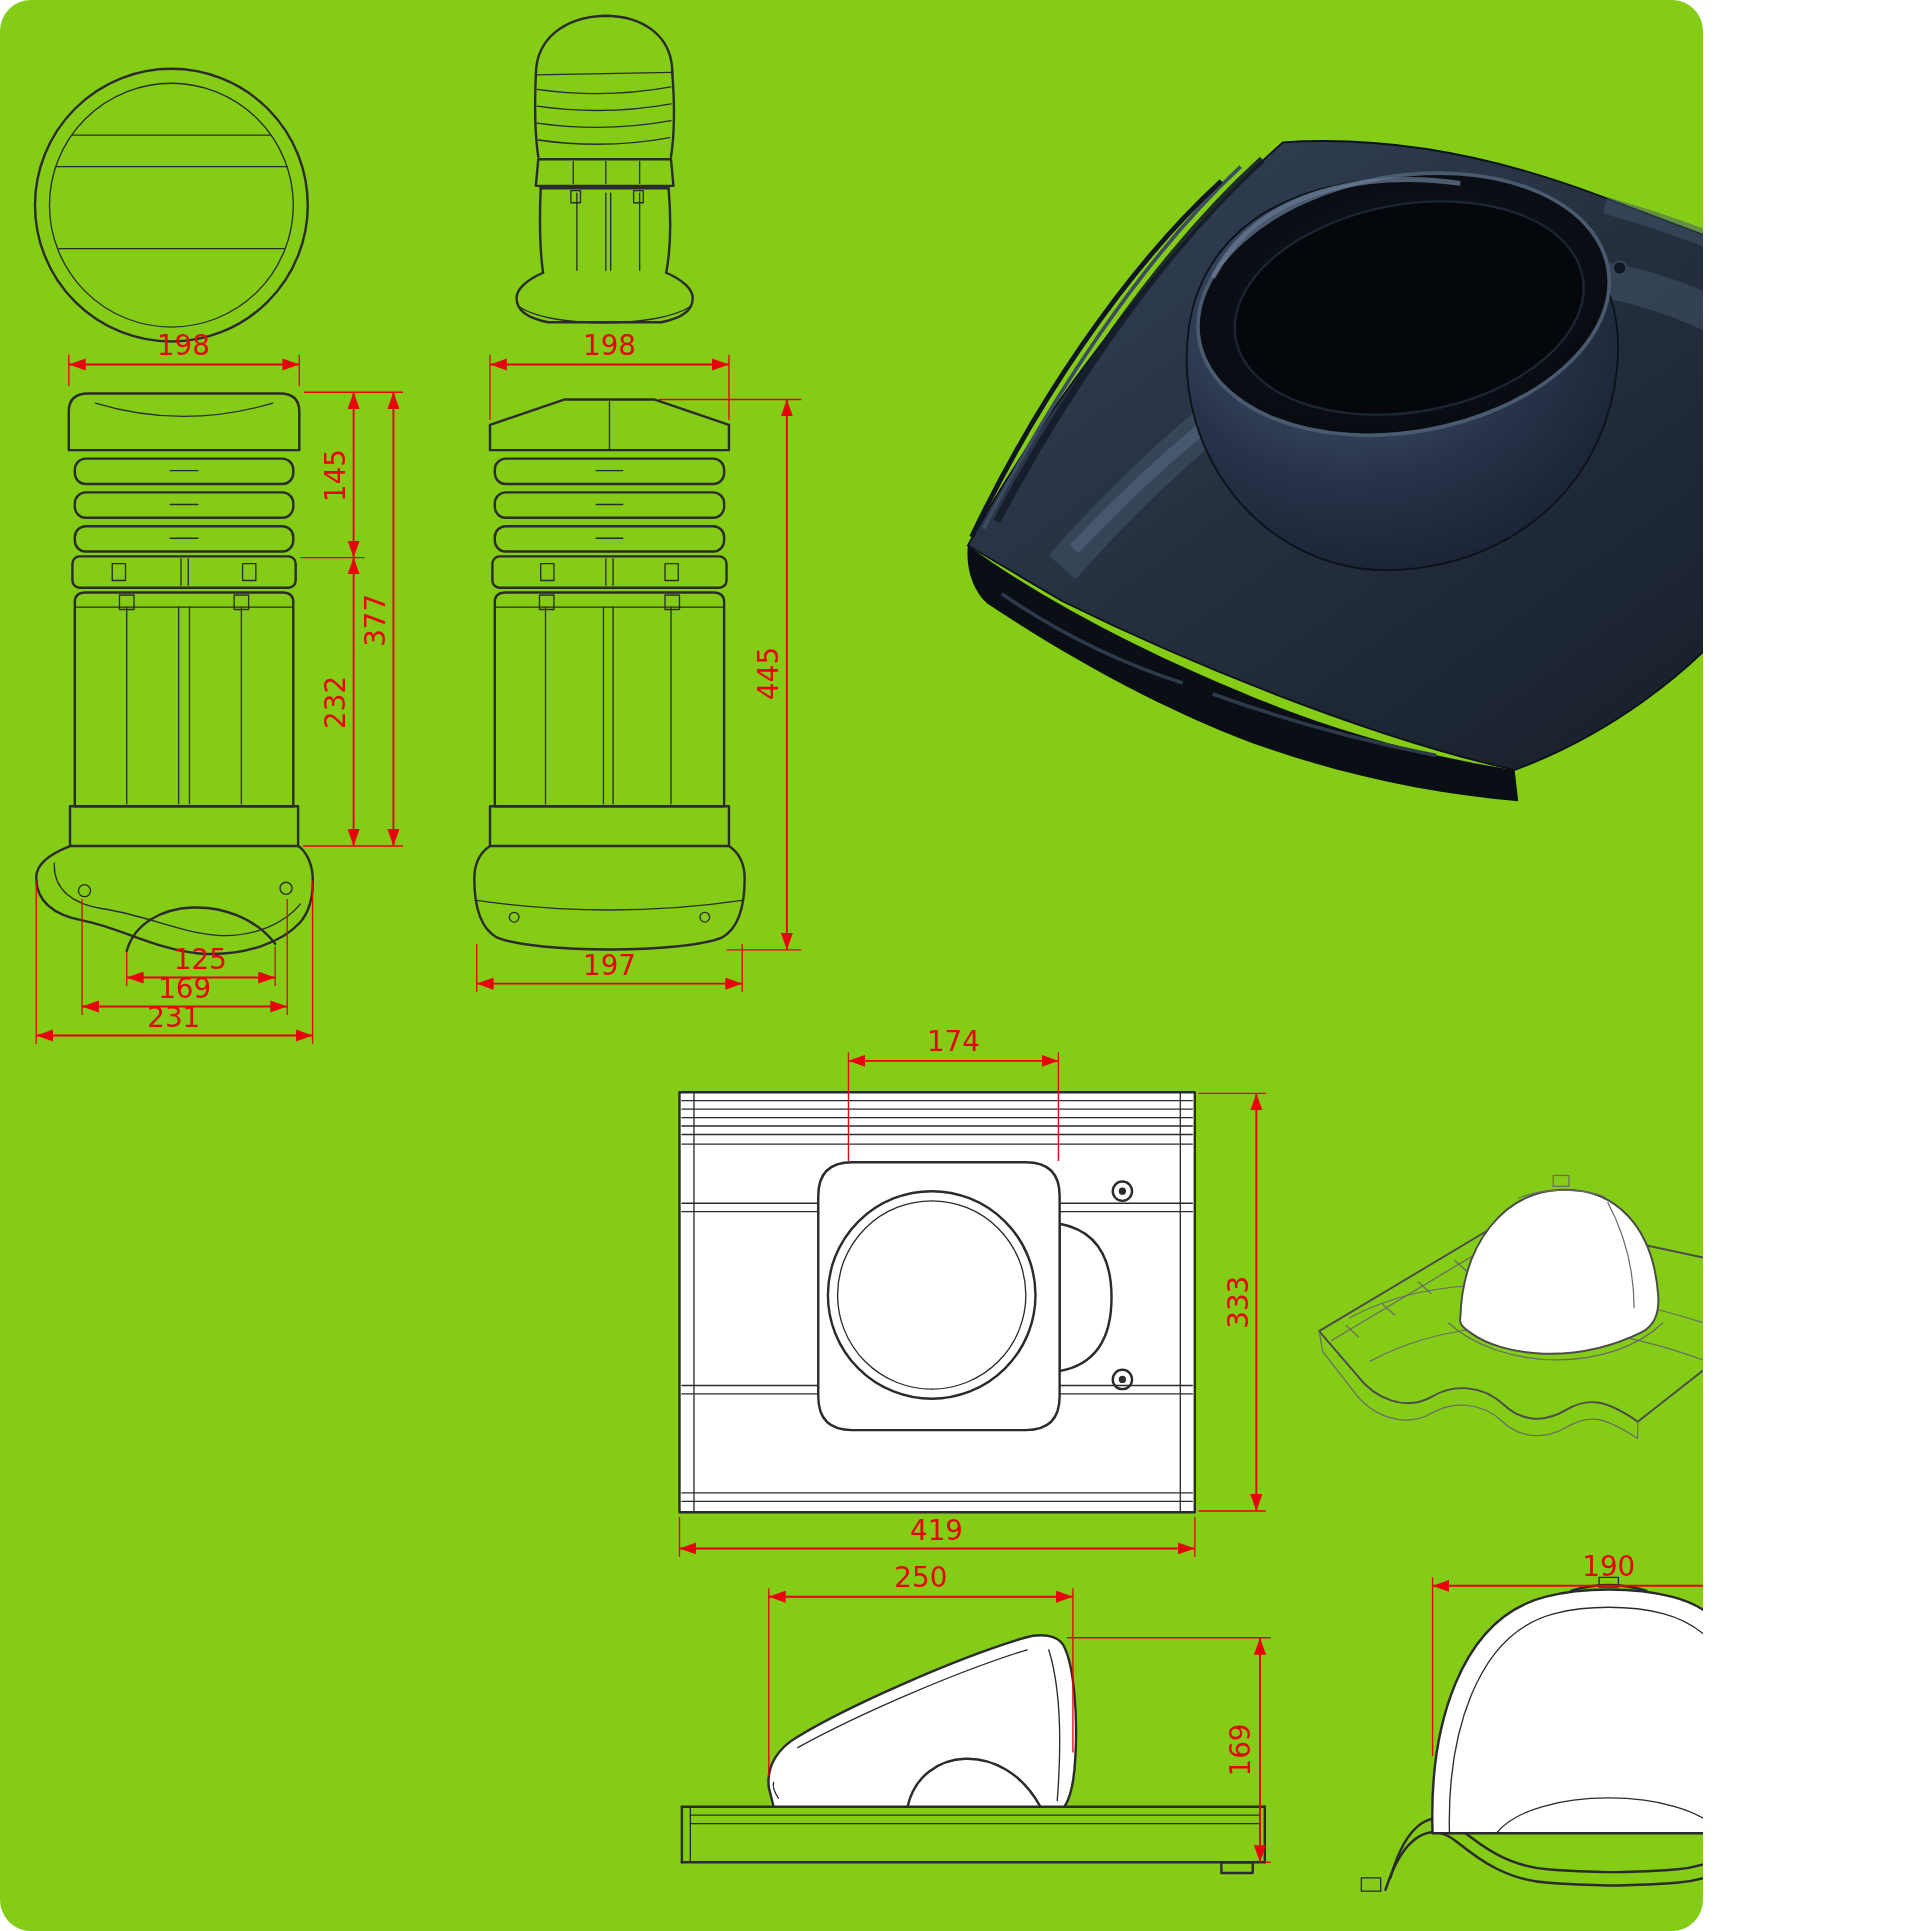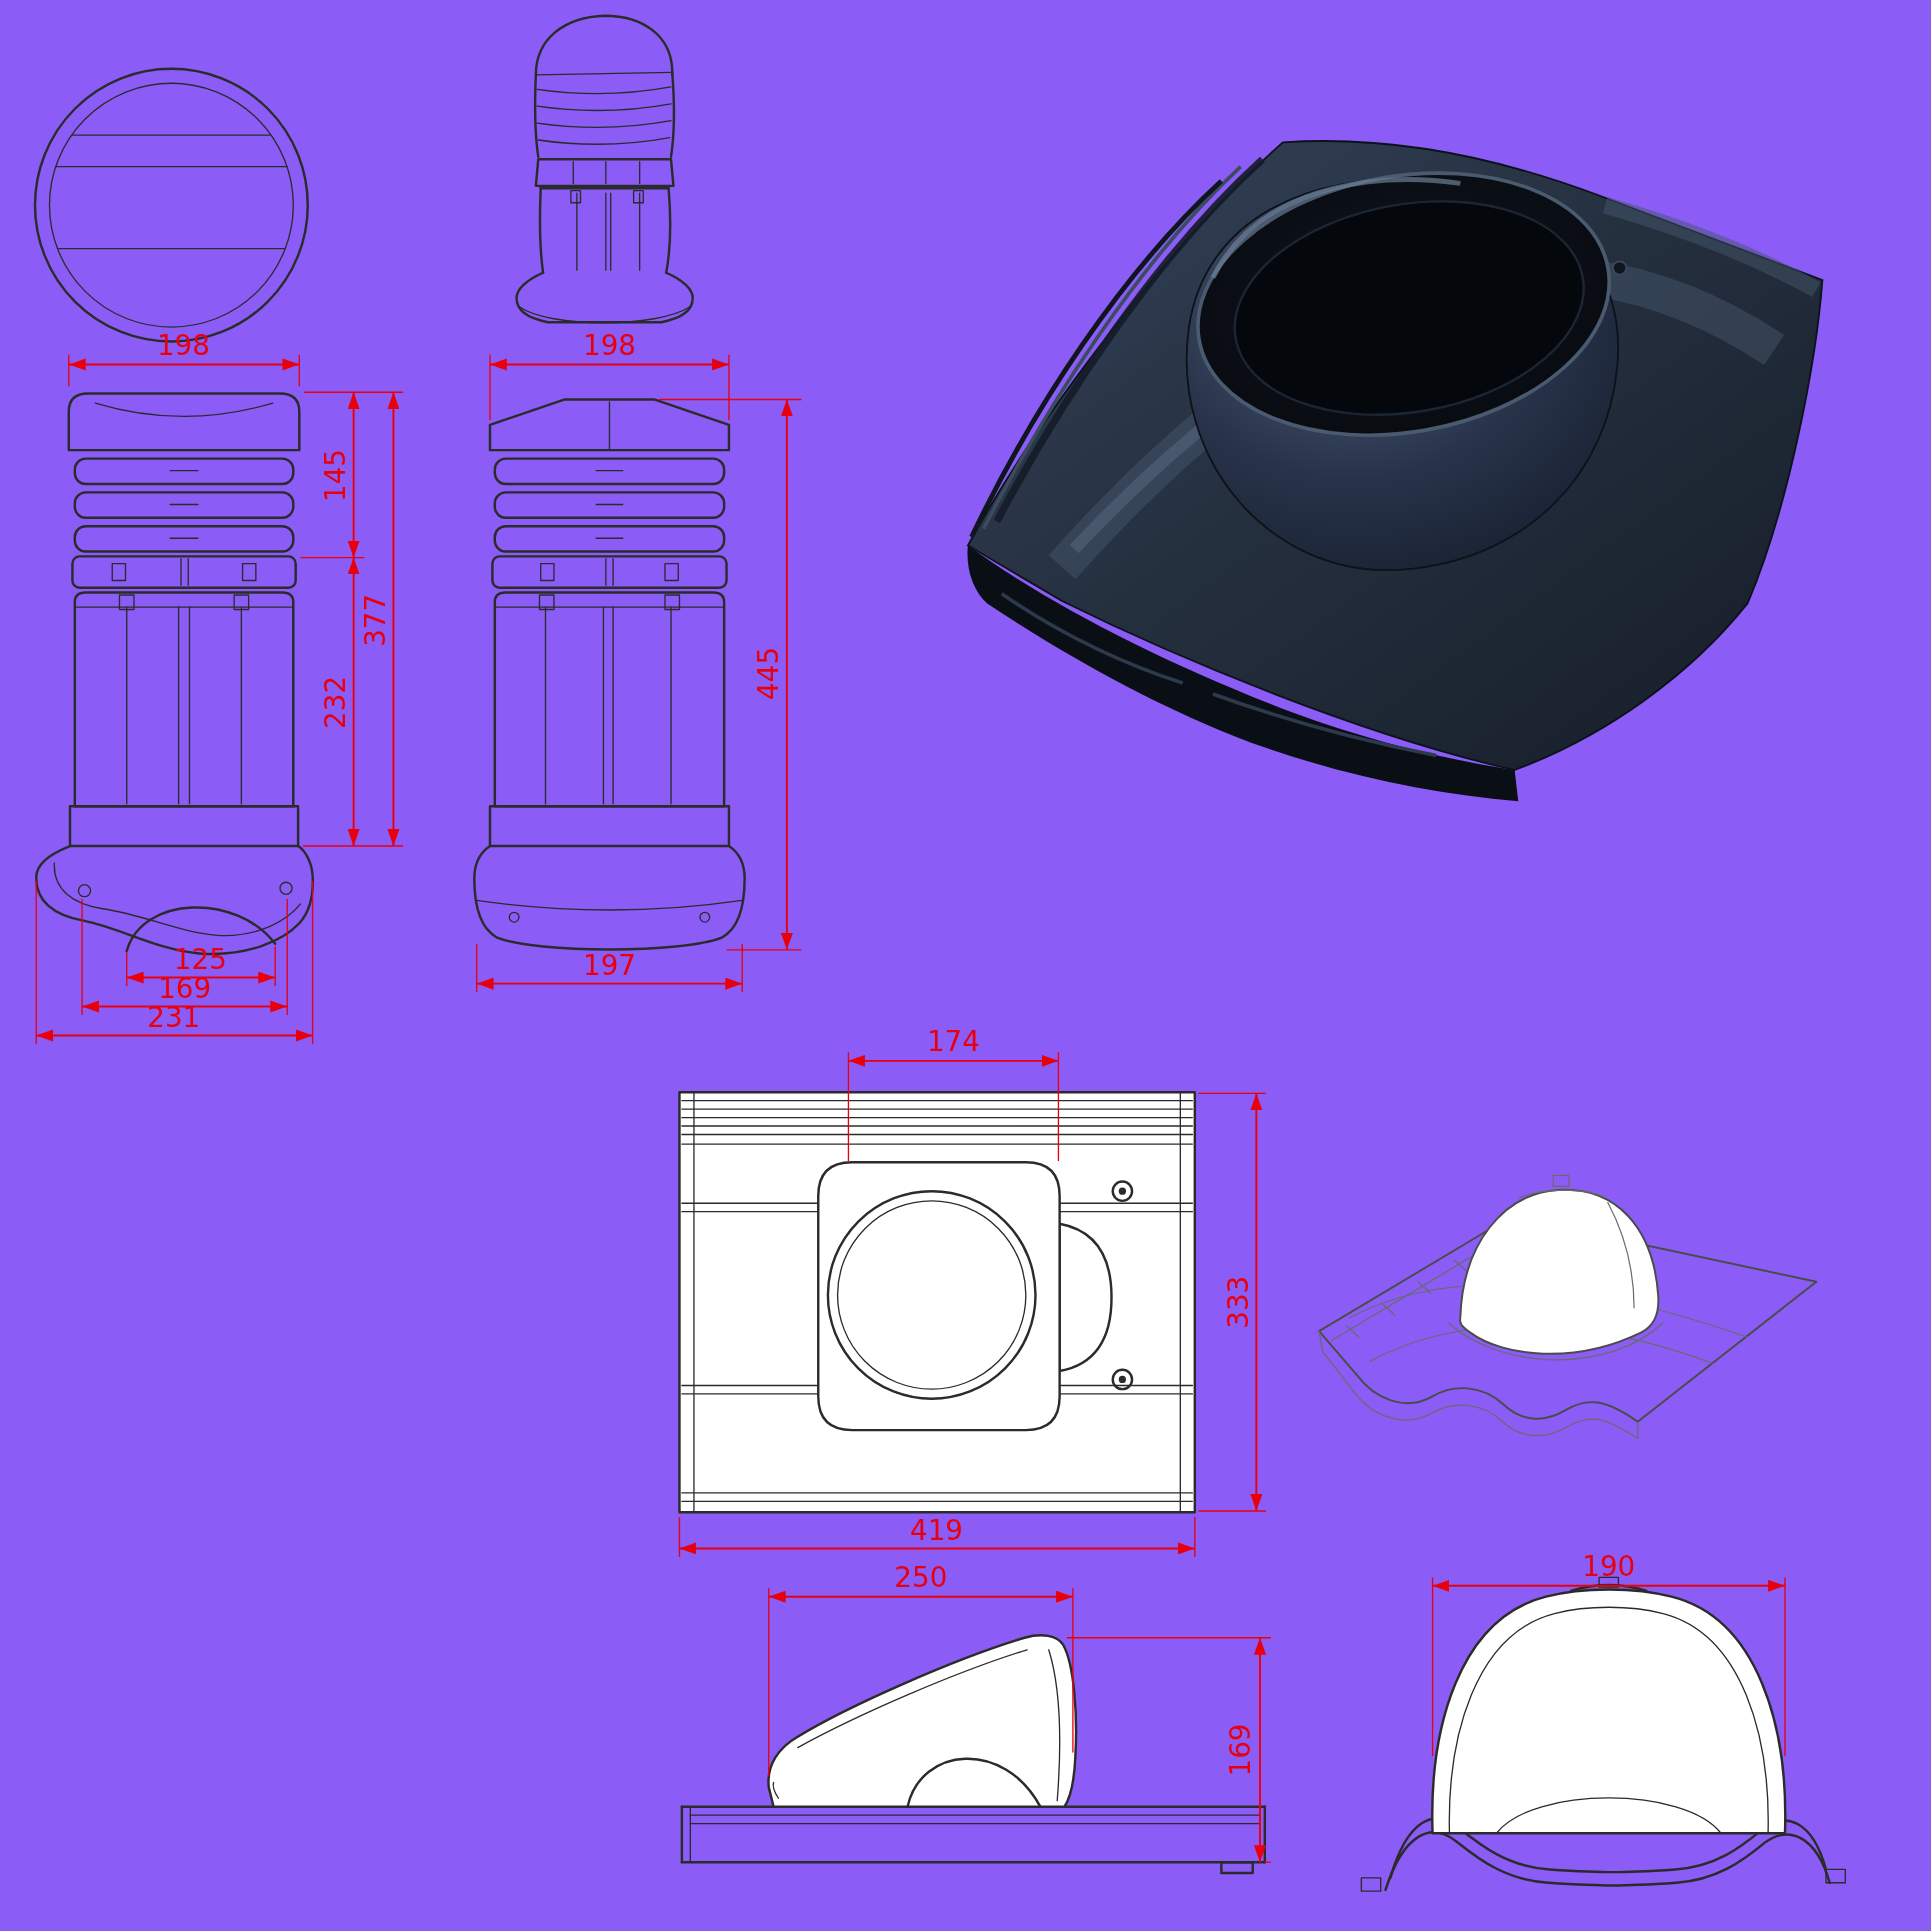--- a/index.html
+++ b/index.html
@@ -1,16 +1,16 @@
 <!DOCTYPE html>
 <html><head>
 <meta charset="utf-8">
 <style>
   html,body{margin:0;padding:0;background:#ffffff;}
-  #canvas{position:relative;width:1931px;height:1931px;background:#8b5cf6;overflow:hidden;}
+  #canvas{position:relative;width:1703px;height:1931px;background:#84cc16;overflow:hidden;border-radius:31px;}
   svg{display:block;}
   .ln{stroke:#2b2b2b;stroke-width:2;fill:none;stroke-linecap:round;stroke-linejoin:round;}
   .lnf{stroke:#2b2b2b;stroke-width:2;fill:#ffffff;stroke-linecap:round;stroke-linejoin:round;}
   .lt{stroke:#2b2b2b;stroke-width:1.1;fill:none;stroke-linecap:round;stroke-linejoin:round;}
   .lg{stroke:#4b4b4b;stroke-width:1.6;fill:none;stroke-linecap:round;stroke-linejoin:round;}
   .lgf{stroke:#4b4b4b;stroke-width:1.6;fill:#ffffff;stroke-linecap:round;stroke-linejoin:round;}
   .lgt{stroke:#6a6a6a;stroke-width:1;fill:none;}
   .dim{stroke:#e8000d;stroke-width:1.6;fill:none;}
   .ext{stroke:#e8000d;stroke-width:1.1;fill:none;}
   .dtx{fill:#e8000d;font-family:"DejaVu Sans",sans-serif;font-size:23px;text-anchor:middle;}

